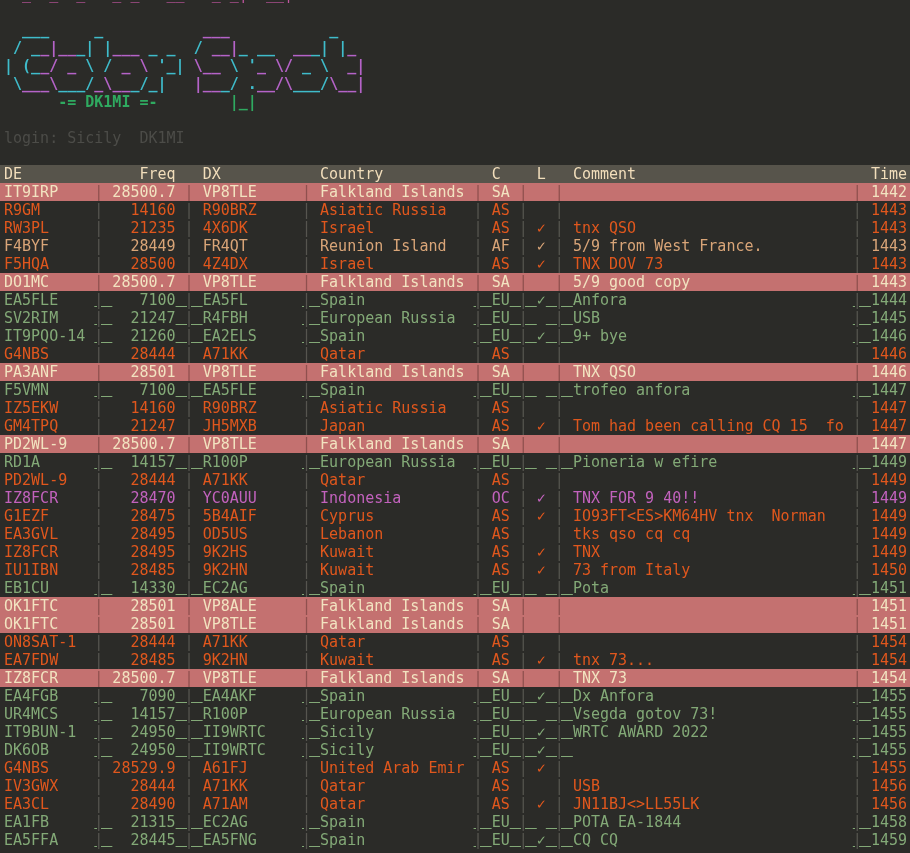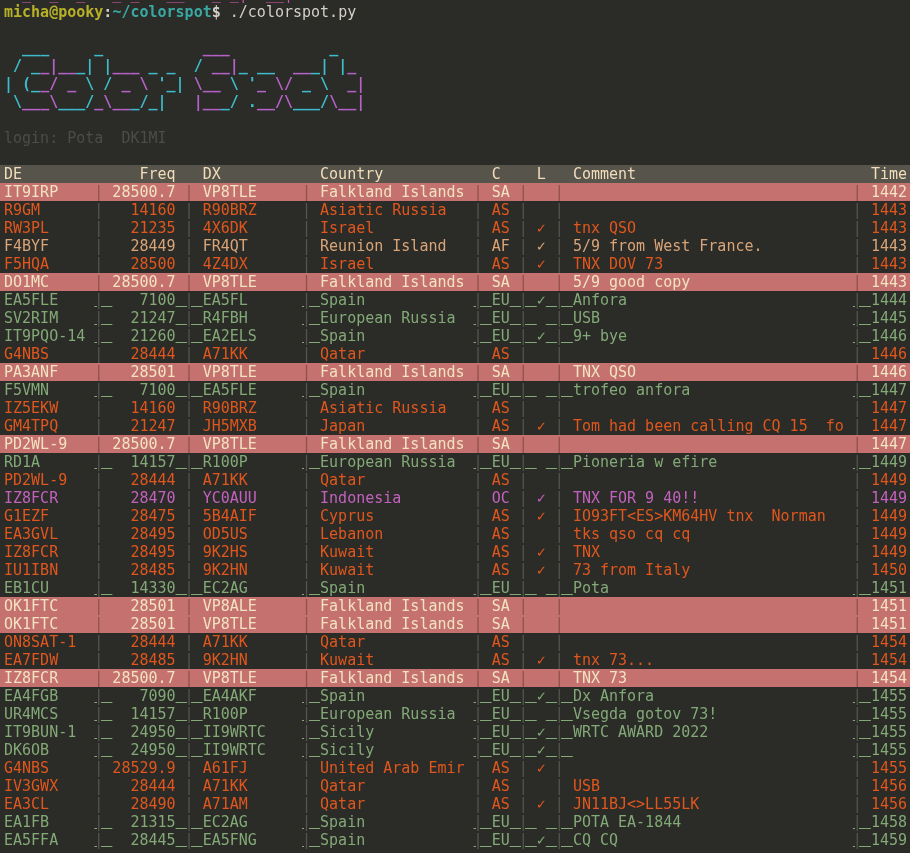--- a/index.html
+++ b/index.html
@@ -38,34 +38,34 @@
 </style>
 </head>
 <body>
 
 <div class="terminal">
 
   <div class="remnant">
       <span> \_ \_  _/ \_ _/ \__/ \_ _| \__|</span>
     </div>
 
-  <div class="line prompt"><span class="c-user">micha@pooky</span><span class="c-white">:</span><span class="c-path">~/colorspot</span><span class="c-white">$</span><span class="c-cmd"> ./colorspot.py</span></div>
 
   <div class="line"></div>
 
   <div id="ascii-art">
       <div class="line art-line"><span style="color: rgb(181, 99, 200);"> </span><span style="color: rgb(181, 99, 200);"> </span><span style="color: rgb(63, 188, 203);">_</span><span style="color: rgb(63, 188, 203);">_</span><span style="color: rgb(63, 188, 203);">_</span><span style="color: rgb(63, 188, 203);"> </span><span style="color: rgb(181, 99, 200);"> </span><span style="color: rgb(181, 99, 200);"> </span><span style="color: rgb(181, 99, 200);"> </span><span style="color: rgb(181, 99, 200);"> </span><span style="color: rgb(63, 188, 203);">_</span><span style="color: rgb(63, 188, 203);"> </span><span style="color: rgb(63, 188, 203);"> </span><span style="color: rgb(63, 188, 203);"> </span><span style="color: rgb(181, 99, 200);"> </span><span style="color: rgb(181, 99, 200);"> </span><span style="color: rgb(181, 99, 200);"> </span><span style="color: rgb(181, 99, 200);"> </span><span style="color: rgb(63, 188, 203);"> </span><span style="color: rgb(63, 188, 203);"> </span><span style="color: rgb(63, 188, 203);"> </span><span style="color: rgb(63, 188, 203);"> </span><span style="color: rgb(181, 99, 200);">_</span><span style="color: rgb(181, 99, 200);">_</span><span style="color: rgb(181, 99, 200);">_</span><span style="color: rgb(181, 99, 200);"> </span><span style="color: rgb(63, 188, 203);"> </span><span style="color: rgb(63, 188, 203);"> </span><span style="color: rgb(63, 188, 203);"> </span><span style="color: rgb(63, 188, 203);"> </span><span style="color: rgb(181, 99, 200);"> </span><span style="color: rgb(181, 99, 200);"> </span><span style="color: rgb(181, 99, 200);"> </span><span style="color: rgb(181, 99, 200);"> </span><span style="color: rgb(63, 188, 203);"> </span><span style="color: rgb(63, 188, 203);"> </span><span style="color: rgb(63, 188, 203);">_</span><span style="color: rgb(63, 188, 203);"> </span><span style="color: rgb(63, 188, 203);"> </span><span style="color: rgb(63, 188, 203);"> </span></div>
       <div class="line art-line"><span style="color: rgb(63, 188, 203);"> </span><span style="color: rgb(63, 188, 203);">/</span><span style="color: rgb(63, 188, 203);"> </span><span style="color: rgb(63, 188, 203);">_</span><span style="color: rgb(181, 99, 200);">_</span><span style="color: rgb(181, 99, 200);">|</span><span style="color: rgb(181, 99, 200);">_</span><span style="color: rgb(181, 99, 200);">_</span><span style="color: rgb(63, 188, 203);">_</span><span style="color: rgb(63, 188, 203);">|</span><span style="color: rgb(63, 188, 203);"> </span><span style="color: rgb(63, 188, 203);">|</span><span style="color: rgb(181, 99, 200);">_</span><span style="color: rgb(181, 99, 200);">_</span><span style="color: rgb(181, 99, 200);">_</span><span style="color: rgb(181, 99, 200);"> </span><span style="color: rgb(63, 188, 203);">_</span><span style="color: rgb(63, 188, 203);"> </span><span style="color: rgb(63, 188, 203);">_</span><span style="color: rgb(63, 188, 203);"> </span><span style="color: rgb(63, 188, 203);"> </span><span style="color: rgb(63, 188, 203);">/</span><span style="color: rgb(181, 99, 200);"> </span><span style="color: rgb(181, 99, 200);">_</span><span style="color: rgb(181, 99, 200);">_</span><span style="color: rgb(181, 99, 200);">|</span><span style="color: rgb(63, 188, 203);">_</span><span style="color: rgb(63, 188, 203);"> </span><span style="color: rgb(63, 188, 203);">_</span><span style="color: rgb(63, 188, 203);">_</span><span style="color: rgb(181, 99, 200);"> </span><span style="color: rgb(181, 99, 200);"> </span><span style="color: rgb(181, 99, 200);">_</span><span style="color: rgb(181, 99, 200);">_</span><span style="color: rgb(63, 188, 203);">_</span><span style="color: rgb(63, 188, 203);">|</span><span style="color: rgb(63, 188, 203);"> </span><span style="color: rgb(63, 188, 203);">|</span><span style="color: rgb(181, 99, 200);">_</span><span style="color: rgb(181, 99, 200);"> </span></div>
       <div class="line art-line"><span style="color: rgb(63, 188, 203);">|</span><span style="color: rgb(63, 188, 203);"> </span><span style="color: rgb(63, 188, 203);">(</span><span style="color: rgb(63, 188, 203);">_</span><span style="color: rgb(181, 99, 200);">_</span><span style="color: rgb(181, 99, 200);">/</span><span style="color: rgb(181, 99, 200);"> </span><span style="color: rgb(181, 99, 200);">_</span><span style="color: rgb(63, 188, 203);"> </span><span style="color: rgb(63, 188, 203);">\</span><span style="color: rgb(63, 188, 203);"> </span><span style="color: rgb(63, 188, 203);">/</span><span style="color: rgb(181, 99, 200);"> </span><span style="color: rgb(181, 99, 200);">_</span><span style="color: rgb(181, 99, 200);"> </span><span style="color: rgb(181, 99, 200);">\</span><span style="color: rgb(63, 188, 203);"> </span><span style="color: rgb(63, 188, 203);">'</span><span style="color: rgb(63, 188, 203);">_</span><span style="color: rgb(63, 188, 203);">|</span><span style="color: rgb(181, 99, 200);"> </span><span style="color: rgb(181, 99, 200);">\</span><span style="color: rgb(181, 99, 200);">_</span><span style="color: rgb(181, 99, 200);">_</span><span style="color: rgb(63, 188, 203);"> </span><span style="color: rgb(63, 188, 203);">\</span><span style="color: rgb(63, 188, 203);"> </span><span style="color: rgb(63, 188, 203);">'</span><span style="color: rgb(181, 99, 200);">_</span><span style="color: rgb(181, 99, 200);"> </span><span style="color: rgb(181, 99, 200);">\</span><span style="color: rgb(181, 99, 200);">/</span><span style="color: rgb(63, 188, 203);"> </span><span style="color: rgb(63, 188, 203);">_</span><span style="color: rgb(63, 188, 203);"> </span><span style="color: rgb(63, 188, 203);">\</span><span style="color: rgb(181, 99, 200);"> </span><span style="color: rgb(181, 99, 200);"> </span><span style="color: rgb(181, 99, 200);">_</span><span style="color: rgb(181, 99, 200);">|</span></div>
       <div class="line art-line"><span style="color: rgb(63, 188, 203);"> </span><span style="color: rgb(63, 188, 203);">\</span><span style="color: rgb(181, 99, 200);">_</span><span style="color: rgb(181, 99, 200);">_</span><span style="color: rgb(181, 99, 200);">_</span><span style="color: rgb(181, 99, 200);">\</span><span style="color: rgb(63, 188, 203);">_</span><span style="color: rgb(63, 188, 203);">_</span><span style="color: rgb(63, 188, 203);">_</span><span style="color: rgb(63, 188, 203);">/</span><span style="color: rgb(181, 99, 200);">_</span><span style="color: rgb(181, 99, 200);">\</span><span style="color: rgb(181, 99, 200);">_</span><span style="color: rgb(181, 99, 200);">_</span><span style="color: rgb(63, 188, 203);">_</span><span style="color: rgb(63, 188, 203);">/</span><span style="color: rgb(63, 188, 203);">_</span><span style="color: rgb(63, 188, 203);">|</span><span style="color: rgb(181, 99, 200);"> </span><span style="color: rgb(181, 99, 200);"> </span><span style="color: rgb(181, 99, 200);"> </span><span style="color: rgb(181, 99, 200);">|</span><span style="color: rgb(181, 99, 200);">_</span><span style="color: rgb(181, 99, 200);">_</span><span style="color: rgb(63, 188, 203);">_</span><span style="color: rgb(63, 188, 203);">/</span><span style="color: rgb(63, 188, 203);"> </span><span style="color: rgb(63, 188, 203);">.</span><span style="color: rgb(181, 99, 200);">_</span><span style="color: rgb(181, 99, 200);">_</span><span style="color: rgb(181, 99, 200);">/</span><span style="color: rgb(181, 99, 200);">\</span><span style="color: rgb(63, 188, 203);">_</span><span style="color: rgb(63, 188, 203);">_</span><span style="color: rgb(63, 188, 203);">_</span><span style="color: rgb(63, 188, 203);">/</span><span style="color: rgb(181, 99, 200);">\</span><span style="color: rgb(181, 99, 200);">_</span><span style="color: rgb(181, 99, 200);">_</span><span style="color: rgb(181, 99, 200);">|</span></div>
+      <div class="line art-line"><span>      </span><span class="sig">-= DK1MI =-</span><span>        </span><span class="tail">|_|</span></div>
     </div>
 
   <div class="line"></div>
 
-  <div class="line login">login: Pota  DK1MI</div>
+  <div class="line login">login: Sicily  DK1MI</div>
 
   <div class="line"></div>
 
   <div id="table-header-slot">
       <div class="trow header"><span class="cell w-de">DE</span><span class="sep">  </span><span class="cell w-freq">Freq</span><span class="sep">   </span><span class="cell w-dx">DX</span><span class="sep">  </span><span class="cell w-country">Country</span><span class="sep">  </span><span class="cell w-c">C</span><span class="sep">   </span><span class="cell w-l">L</span><span class="sep">   </span><span class="cell w-comment">Comment</span><span class="sep">  </span><span class="cell w-time">Time</span></div>
     </div>
   <div id="rows">
       <div class="trow r-sa"><span class="cell w-de">IT9IRP</span><span class="sep">| </span><span class="cell w-freq">28500.7</span><span class="sep"> | </span><span class="cell w-dx">VP8TLE</span><span class="sep">| </span><span class="cell w-country">Falkland Islands</span><span class="sep">| </span><span class="cell w-c">SA</span><span class="sep"> | </span><span class="cell w-l"></span><span class="sep"> | </span><span class="cell w-comment"></span><span class="sep">| </span><span class="cell w-time">1442</span></div>
       <div class="trow r-as"><span class="cell w-de">R9GM</span><span class="sep">| </span><span class="cell w-freq">14160</span><span class="sep"> | </span><span class="cell w-dx">R90BRZ</span><span class="sep">| </span><span class="cell w-country">Asiatic Russia</span><span class="sep">| </span><span class="cell w-c">AS</span><span class="sep"> | </span><span class="cell w-l"></span><span class="sep"> | </span><span class="cell w-comment"></span><span class="sep">| </span><span class="cell w-time">1443</span></div>
       <div class="trow r-as"><span class="cell w-de">RW3PL</span><span class="sep">| </span><span class="cell w-freq">21235</span><span class="sep"> | </span><span class="cell w-dx">4X6DK</span><span class="sep">| </span><span class="cell w-country">Israel</span><span class="sep">| </span><span class="cell w-c">AS</span><span class="sep"> | </span><span class="cell w-l">✓</span><span class="sep"> | </span><span class="cell w-comment">tnx QSO</span><span class="sep">| </span><span class="cell w-time">1443</span></div>

